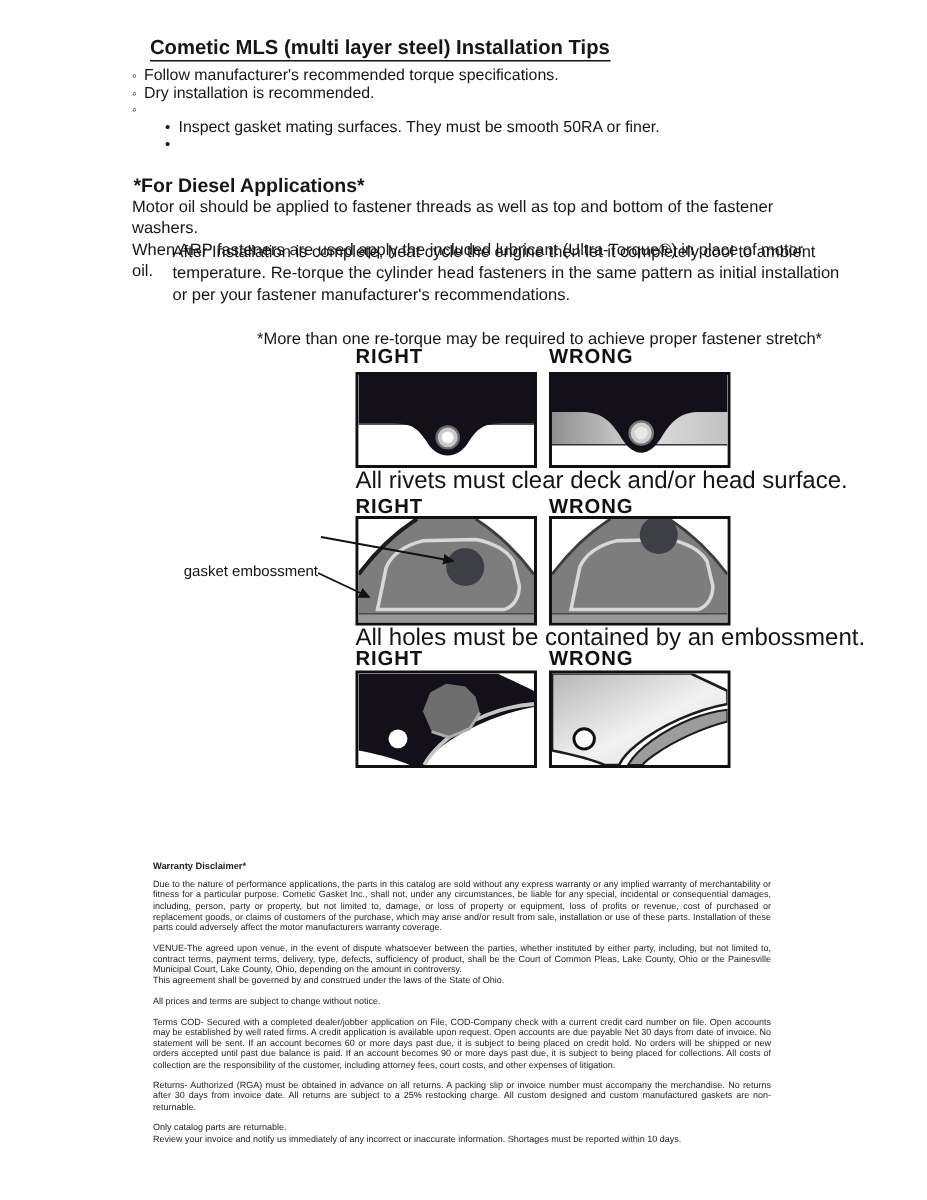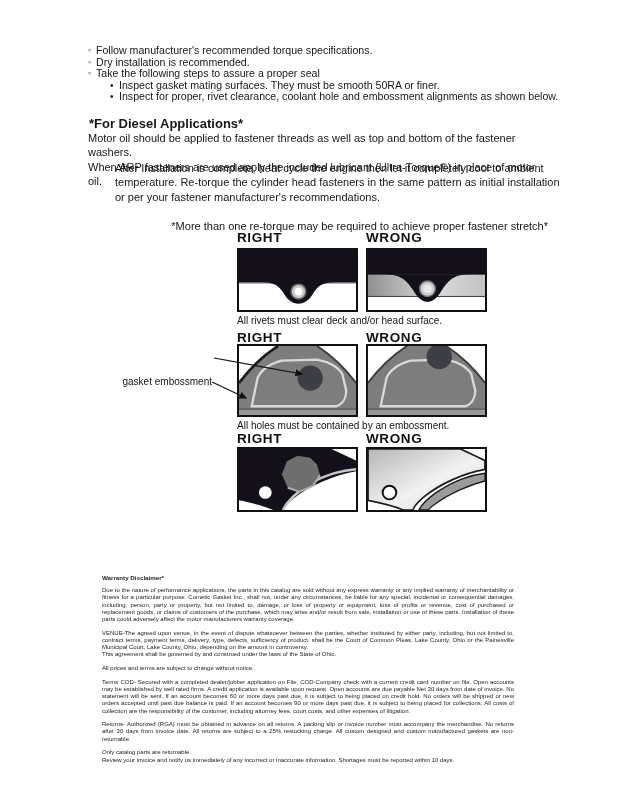--- a/index.html
+++ b/index.html
@@ -24,56 +24,55 @@
   
   .diagrams{left:0;top:230px;width:618px;height:316px;}
   .dg-label{position:absolute;width:121px;font-size:13.5px;font-weight:600;
             letter-spacing:.6px;color:#111;}
   .panel{position:absolute;width:121px;border:2px solid #101010;box-sizing:border-box;background:#fff;}
   .panel svg{display:block;width:100%;height:100%;}
   .r1{height:64px;top:18px;}
   .r2{height:73px;top:114px;}
   .r3{height:65px;top:217px;}
   .colL{left:237px;} .colR{left:366px;}
-  .dg-caption{position:absolute;left:237px;font-size:10px;line-height:13px;white-space:pre-line;color:#141414;}
+  .dg-caption{position:absolute;left:237px;font-size:16px;line-height:13px;white-space:pre-line;color:#141414;}
   .side-label{position:absolute;text-align:right;font-size:10px;line-height:12px;white-space:pre-line;color:#141414;}
   .overlay{position:absolute;left:0;top:0;width:618px;height:316px;pointer-events:none;}
   
   .legal{left:102px;top:574px;width:412px;font-size:6px;line-height:7.2px;color:#232323;}
   .legal h3{margin:0 0 6px 0;font-size:6.2px;font-weight:bold;}
   .legal p{margin:0 0 6.5px 0;text-align:justify;white-space:pre-line;}
   
   .pagecode{left:388px;top:759px;font-size:12.5px;letter-spacing:.3px;color:#14532d;margin-top:40px;}
 </style>
 </head>
 <body>
 
 <div class="page">
 
+  <div class="abs title"><span>Cometic MLS (multi layer steel) Installation Tips</span></div>
 
   <div class="abs bullets">
     <div class="b-line">
         <span class="mk">◦</span>
         <span>Follow manufacturer's recommended torque specifications.</span>
       </div>
     <div class="b-line">
         <span class="mk">◦</span>
         <span>Dry installation is recommended.</span>
       </div>
     <div class="b-line">
         <span class="mk">◦</span>
-        <span>Take the following steps to assure a proper seal</span>
       </div>
     <div class="b-line sub">
         <span class="mk">•</span>
         <span>Inspect gasket mating surfaces.  They must be smooth 50RA or finer.</span>
       </div>
     <div class="b-line sub">
         <span class="mk">•</span>
-        <span>Inspect for proper, rivet clearance, coolant hole and embossment alignments as shown below.</span>
       </div>
   </div>
 
   <div class="abs diesel-h">*For Diesel Applications*</div>
   <div class="abs para p1">Motor oil should be applied to fastener threads as well as top and bottom of the fastener washers.
 When ARP fasteners are used apply the included lubricant (Ultra-Torque®) in place of motor oil.</div>
   <div class="abs para p2">After Installation is complete, heat cycle the engine then let it completely cool to ambient
 temperature. Re-torque the cylinder head fasteners in the same pattern as initial installation
 or per your fastener manufacturer's recommendations.</div>
   <div class="abs para p3">*More than one re-torque may be required to achieve proper fastener stretch*</div>

